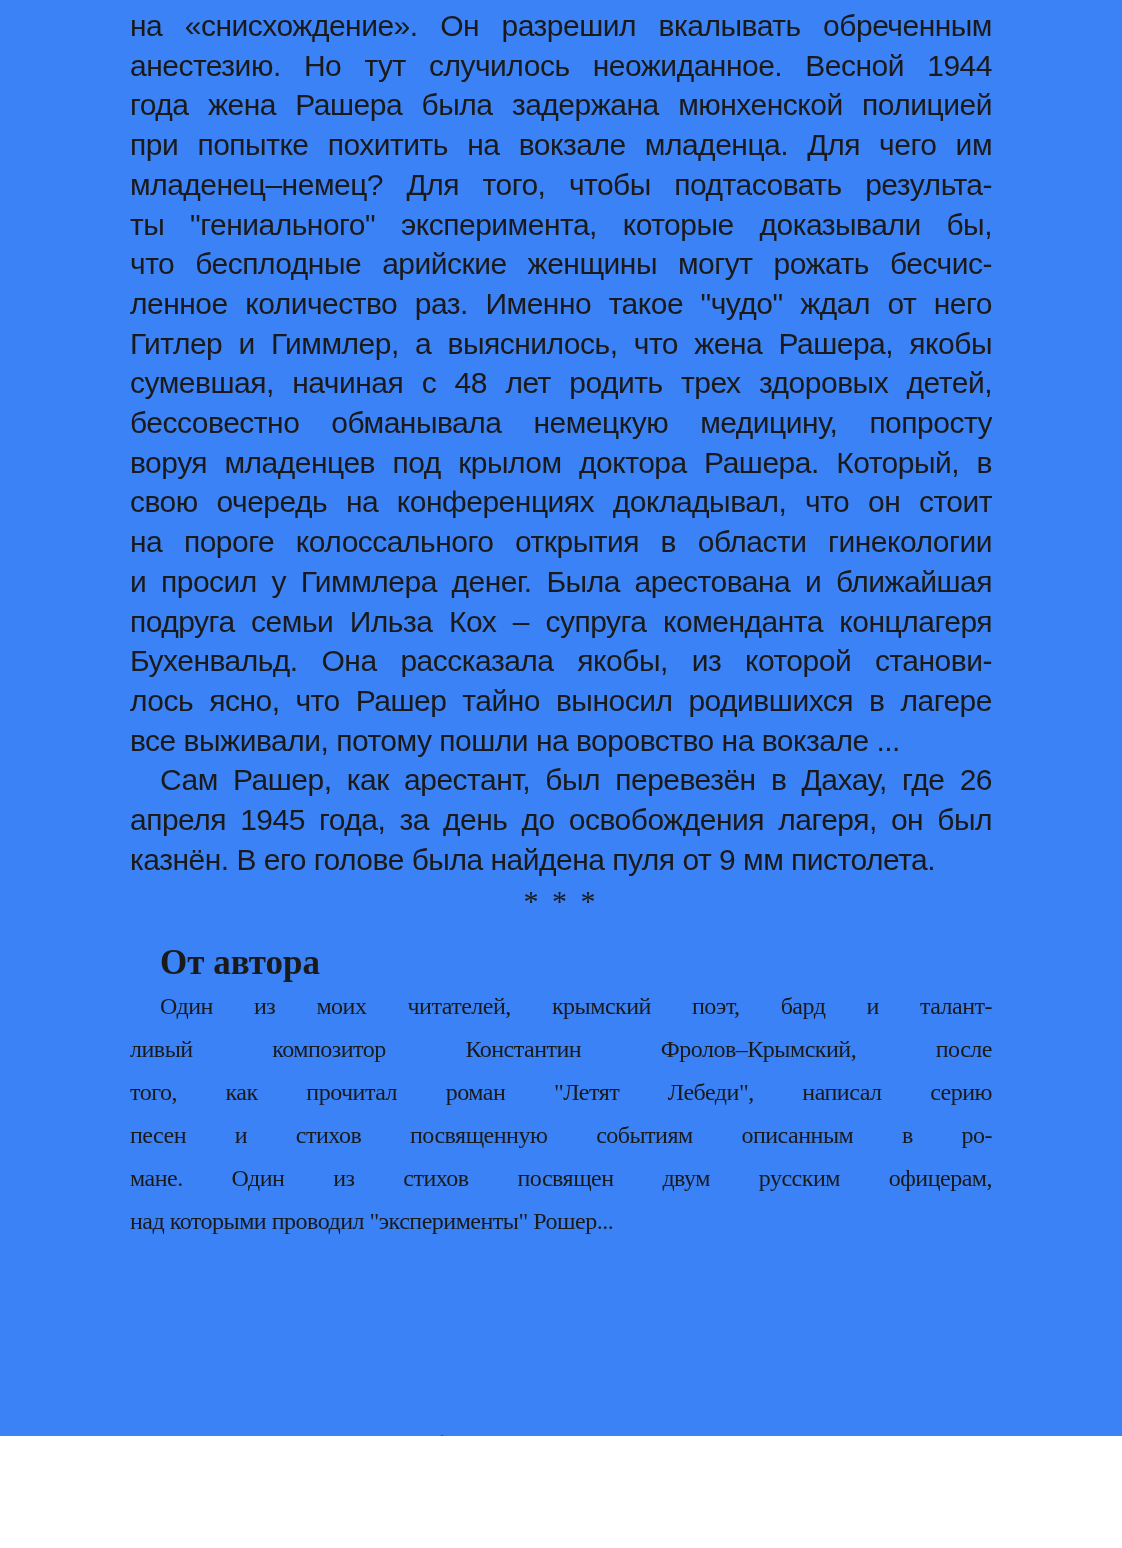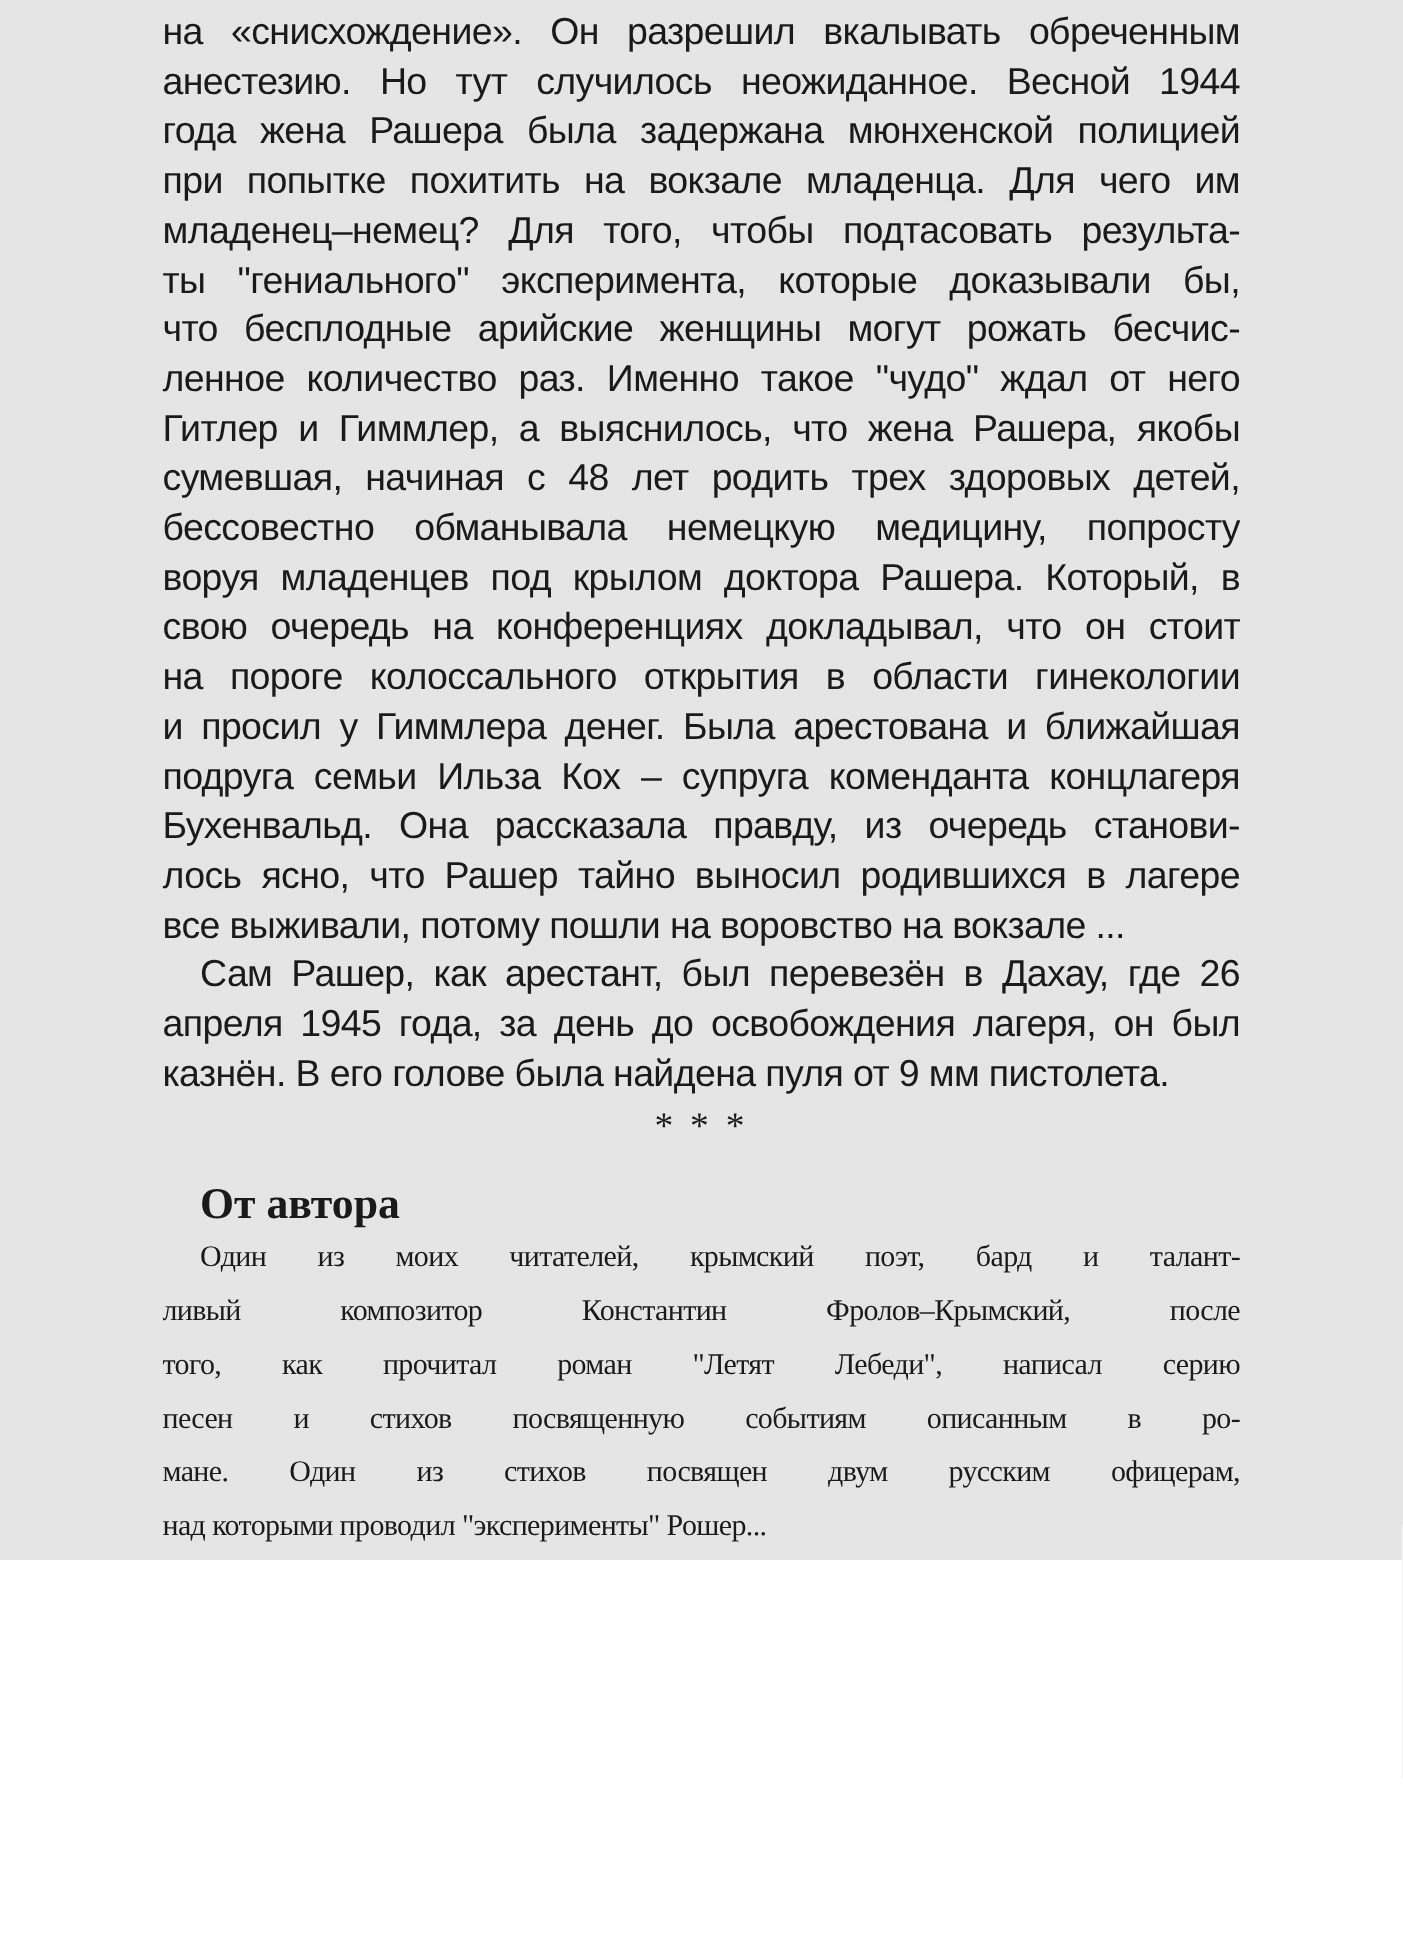--- a/index.html
+++ b/index.html
@@ -3,22 +3,22 @@
 <meta charset="utf-8">
 <style>
   html, body {
     margin: 0;
     padding: 0;
     background: #ffffff;
   }
   .page {
     position: relative;
     width: 1122px;
-    height: 1248px;
-    background: #e5e5e5;
+    height: 1436px;
+    background: #3b82f6;
     color: #1a1a1a;
     overflow: hidden;
   }
   .column {
     position: absolute;
     left: 130px;
     top: 6px;
     width: 862px;
   }
   .line {
@@ -94,21 +94,21 @@
           <div class="line">что бесплодные арийские женщины могут рожать бесчис-</div>
           <div class="line">ленное количество раз. Именно такое "чудо" ждал от него</div>
           <div class="line">Гитлер и Гиммлер, а выяснилось, что жена Рашера, якобы</div>
           <div class="line">сумевшая, начиная с 48 лет родить трех здоровых детей,</div>
           <div class="line">бессовестно обманывала немецкую медицину, попросту</div>
           <div class="line">воруя младенцев под крылом доктора Рашера. Который, в</div>
           <div class="line">свою очередь на конференциях докладывал, что он стоит</div>
           <div class="line">на пороге колоссального открытия в области гинекологии</div>
           <div class="line">и просил у Гиммлера денег. Была арестована и ближайшая</div>
           <div class="line">подруга семьи Ильза Кох – супруга коменданта концлагеря</div>
-          <div class="line">Бухенвальд. Она рассказала правду, из очередь станови-</div>
+          <div class="line">Бухенвальд. Она рассказала якобы, из которой станови-</div>
           <div class="line">лось ясно, что Рашер тайно выносил родившихся в лагере</div>
           <div class="line last">все выживали, потому пошли на воровство на вокзале ...</div>
         </div>
         <div class="para sans">
           <div class="line indent">Сам Рашер, как арестант, был перевезён в Дахау, где 26</div>
           <div class="line">апреля 1945 года, за день до освобождения лагеря, он был</div>
           <div class="line last">казнён. В его голове была найдена пуля от 9 мм пистолета.</div>
         </div>
       </div>
     <div class="separator">* * *</div>

